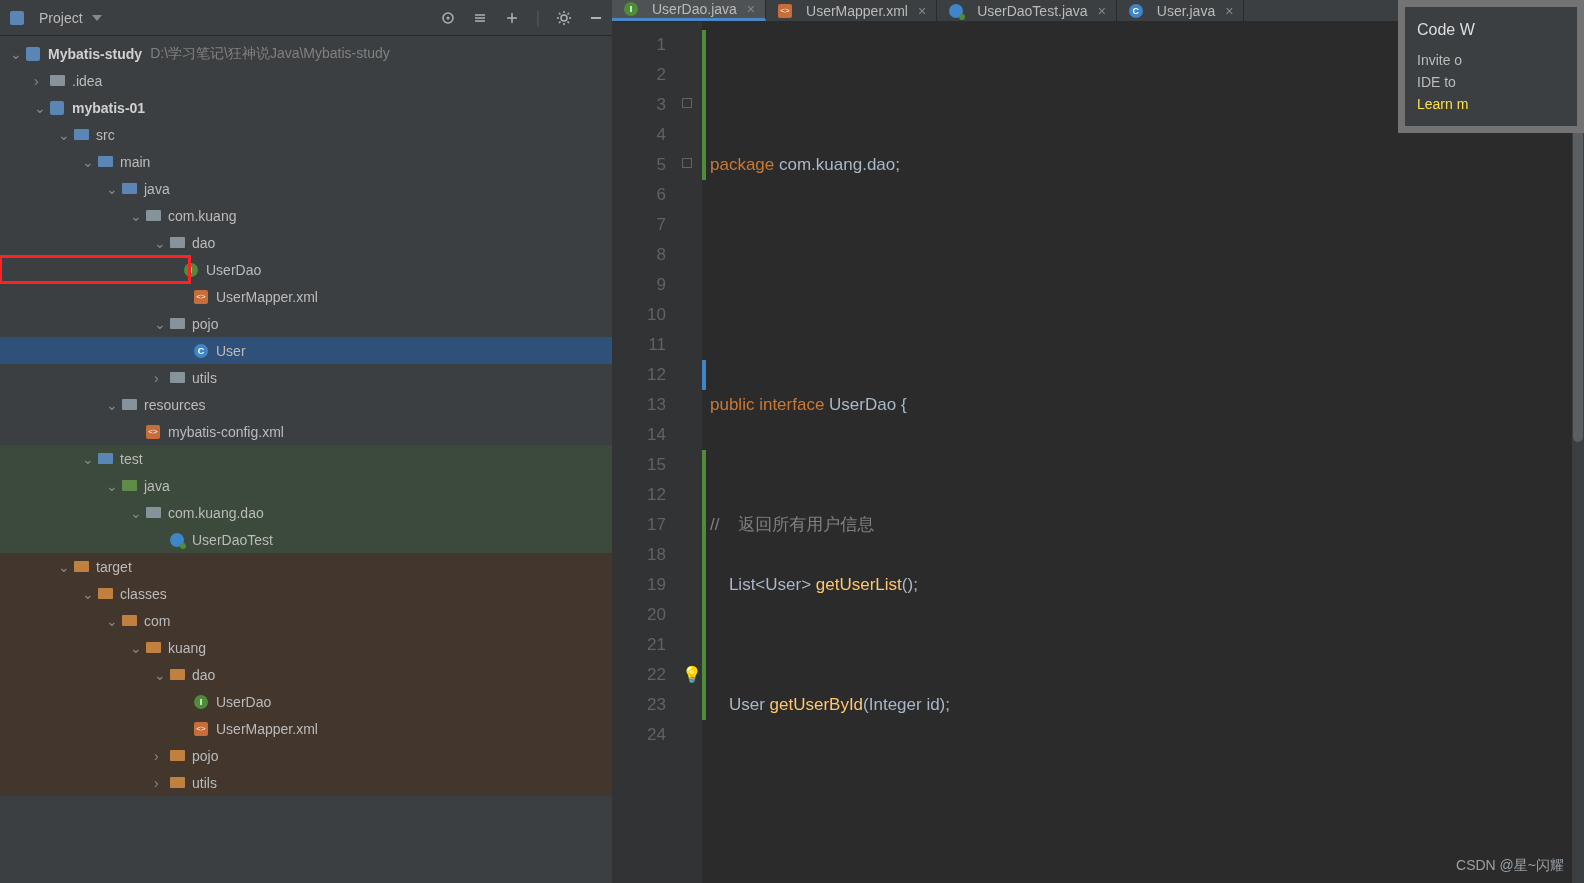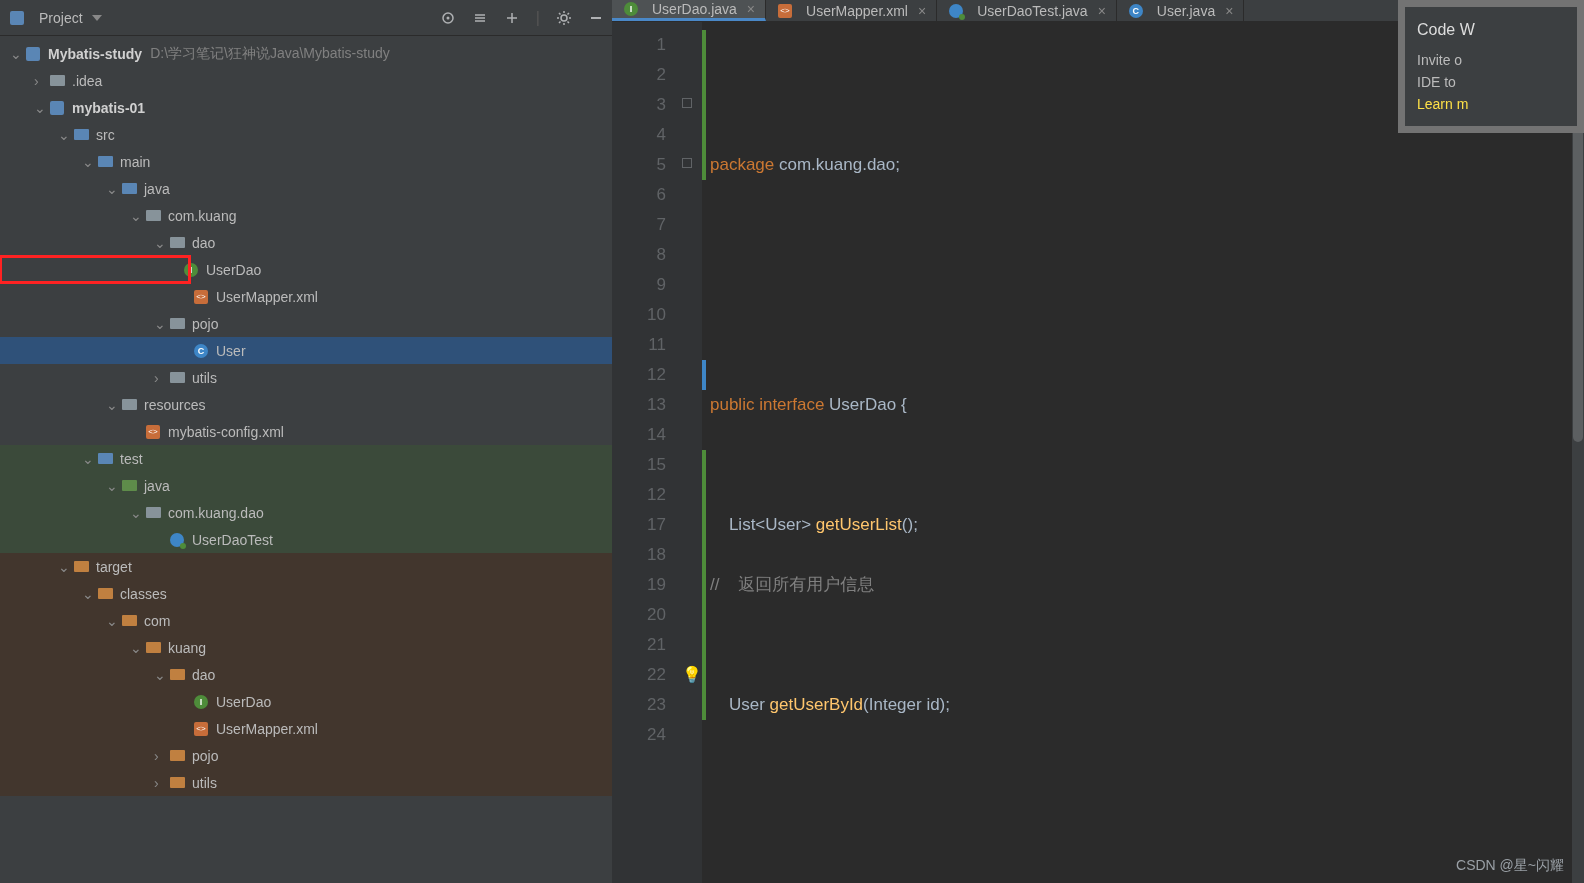--- a/index.html
+++ b/index.html
@@ -378,22 +378,22 @@
       <div class="code">
         <div class="vcs-strip vcs-green" style="top:8px;height:150px"></div>
         <div class="vcs-strip vcs-blue" style="top:338px;height:30px"></div>
         <div class="vcs-strip vcs-green" style="top:428px;height:270px"></div>
 <div class="line"><span class="kw">package</span><span> com.kuang.dao;</span></div>
 <div class="line"></div>
 <div class="line"></div>
 <div class="line"></div>
 <div class="line"><span class="kw">public</span> <span class="kw">interface</span> <span>UserDao</span><span> {</span></div>
 <div class="line"></div>
+<div class="line"><span class="com">//    返回所有用户信息</span></div>
 <div class="line">    <span>List&lt;User&gt; </span><span class="fn">getUserList</span><span>();</span></div>
-<div class="line"><span class="com">//    返回所有用户信息</span></div>
 <div class="line"></div>
 <div class="line">    <span>User </span><span class="fn">getUserById</span><span>(Integer id);</span></div>
 
 
 
 
 
 
 
 

